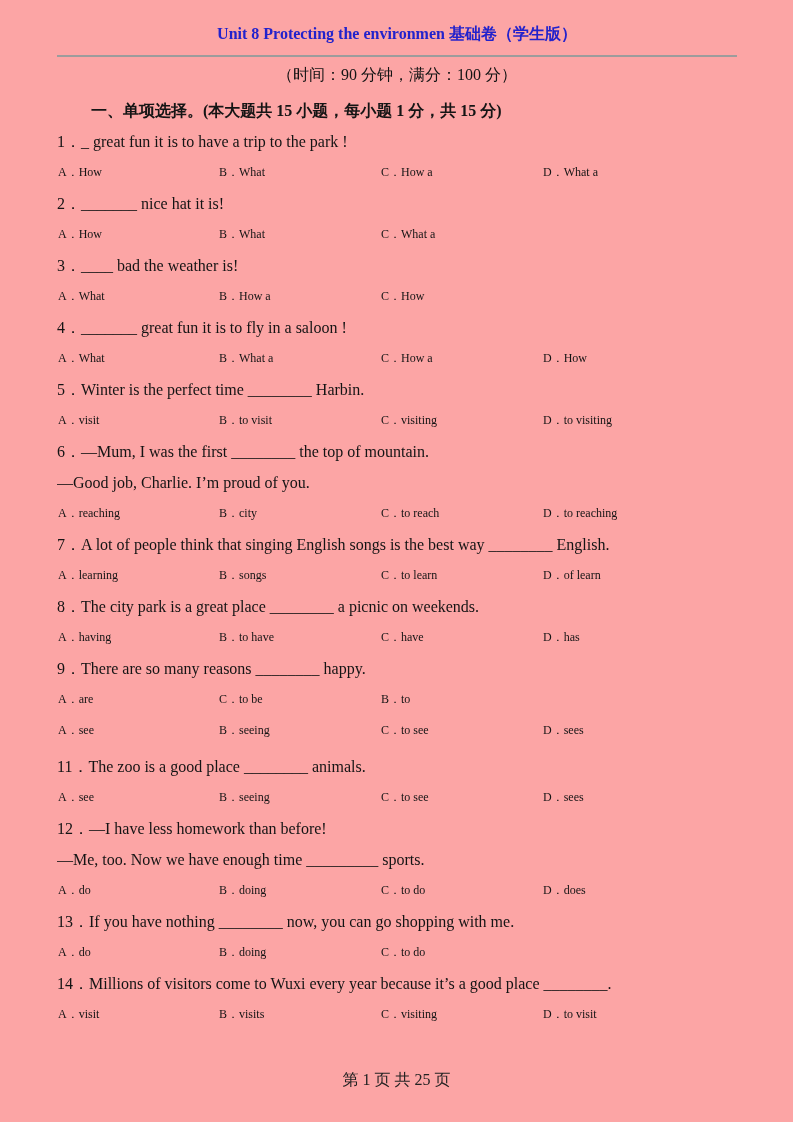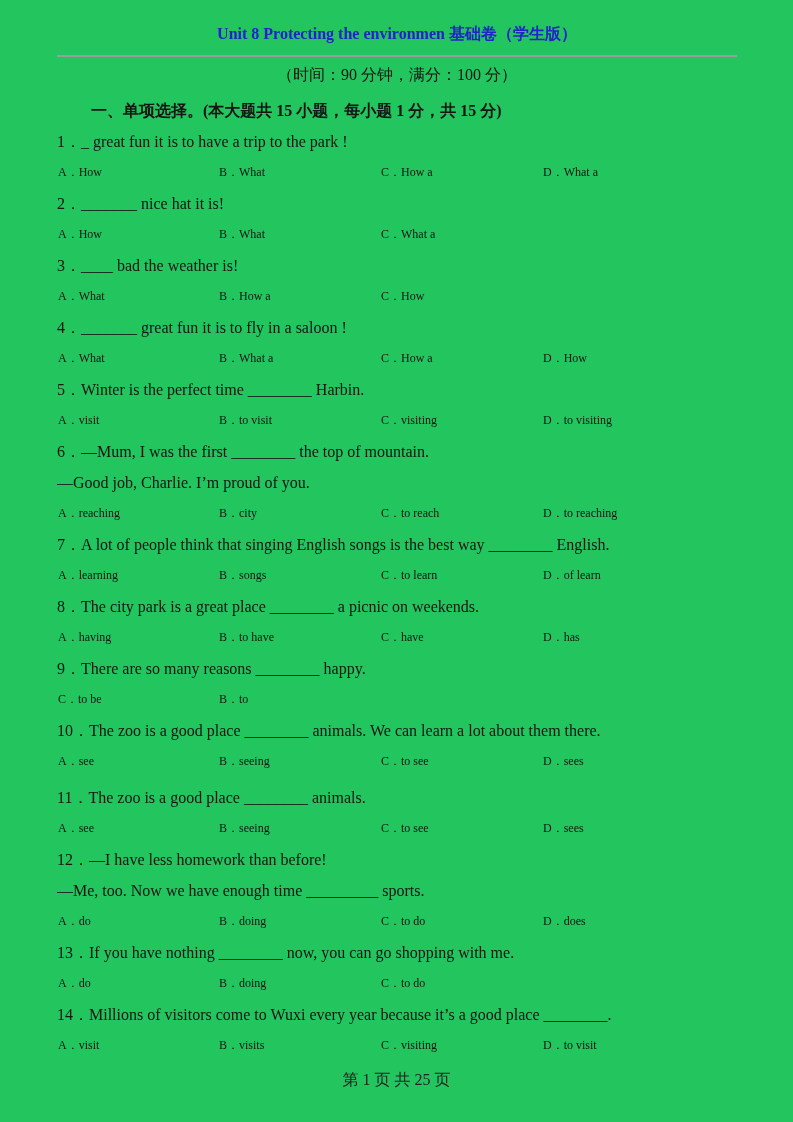--- a/index.html
+++ b/index.html
@@ -1,21 +1,21 @@
 <!DOCTYPE html>
 <html><head>
 <meta charset="utf-8">
 <title>Unit 8 Protecting the environmen</title>
 <style>
   html, body { margin: 0; padding: 0; background: #ffffff; }
   .page {
     position: relative;
     width: 793px;
     height: 1122px;
-    background: #22c55e;
+    background: #fca5a5;
     overflow: hidden;
     font-family: "Liberation Serif", "DejaVu Serif", serif;
     color: #141414;
   }
   .content { padding: 0 56px 0 57px; }
   .title {
     margin-top: 24px;
     text-align: center;
     font-weight: bold;
     font-size: 16px;
@@ -161,27 +161,27 @@
         <span class="opt">A．having</span>
         <span class="opt">B．to have</span>
         <span class="opt">C．have</span>
         <span class="opt">D．has</span>
       </div>
     </div>
 
     <div>
       <div class="qline">9．There are so many reasons ________ happy.</div>
       <div class="opts">
+        <span class="opt">A．are</span>
         <span class="opt">C．to be</span>
         <span class="opt">B．to</span>
       </div>
     </div>
 
     <div>
-      <div class="qline">10．The zoo is a good place ________ animals. We can learn a lot about them there.</div>
       <div class="opts">
         <span class="opt">A．see</span>
         <span class="opt">B．seeing</span>
         <span class="opt">C．to see</span>
         <span class="opt">D．sees</span>
       </div>
     </div>
 
     <div style="margin-top:5px;">
       <div class="qline">11．The zoo is a good place ________ animals.</div>

